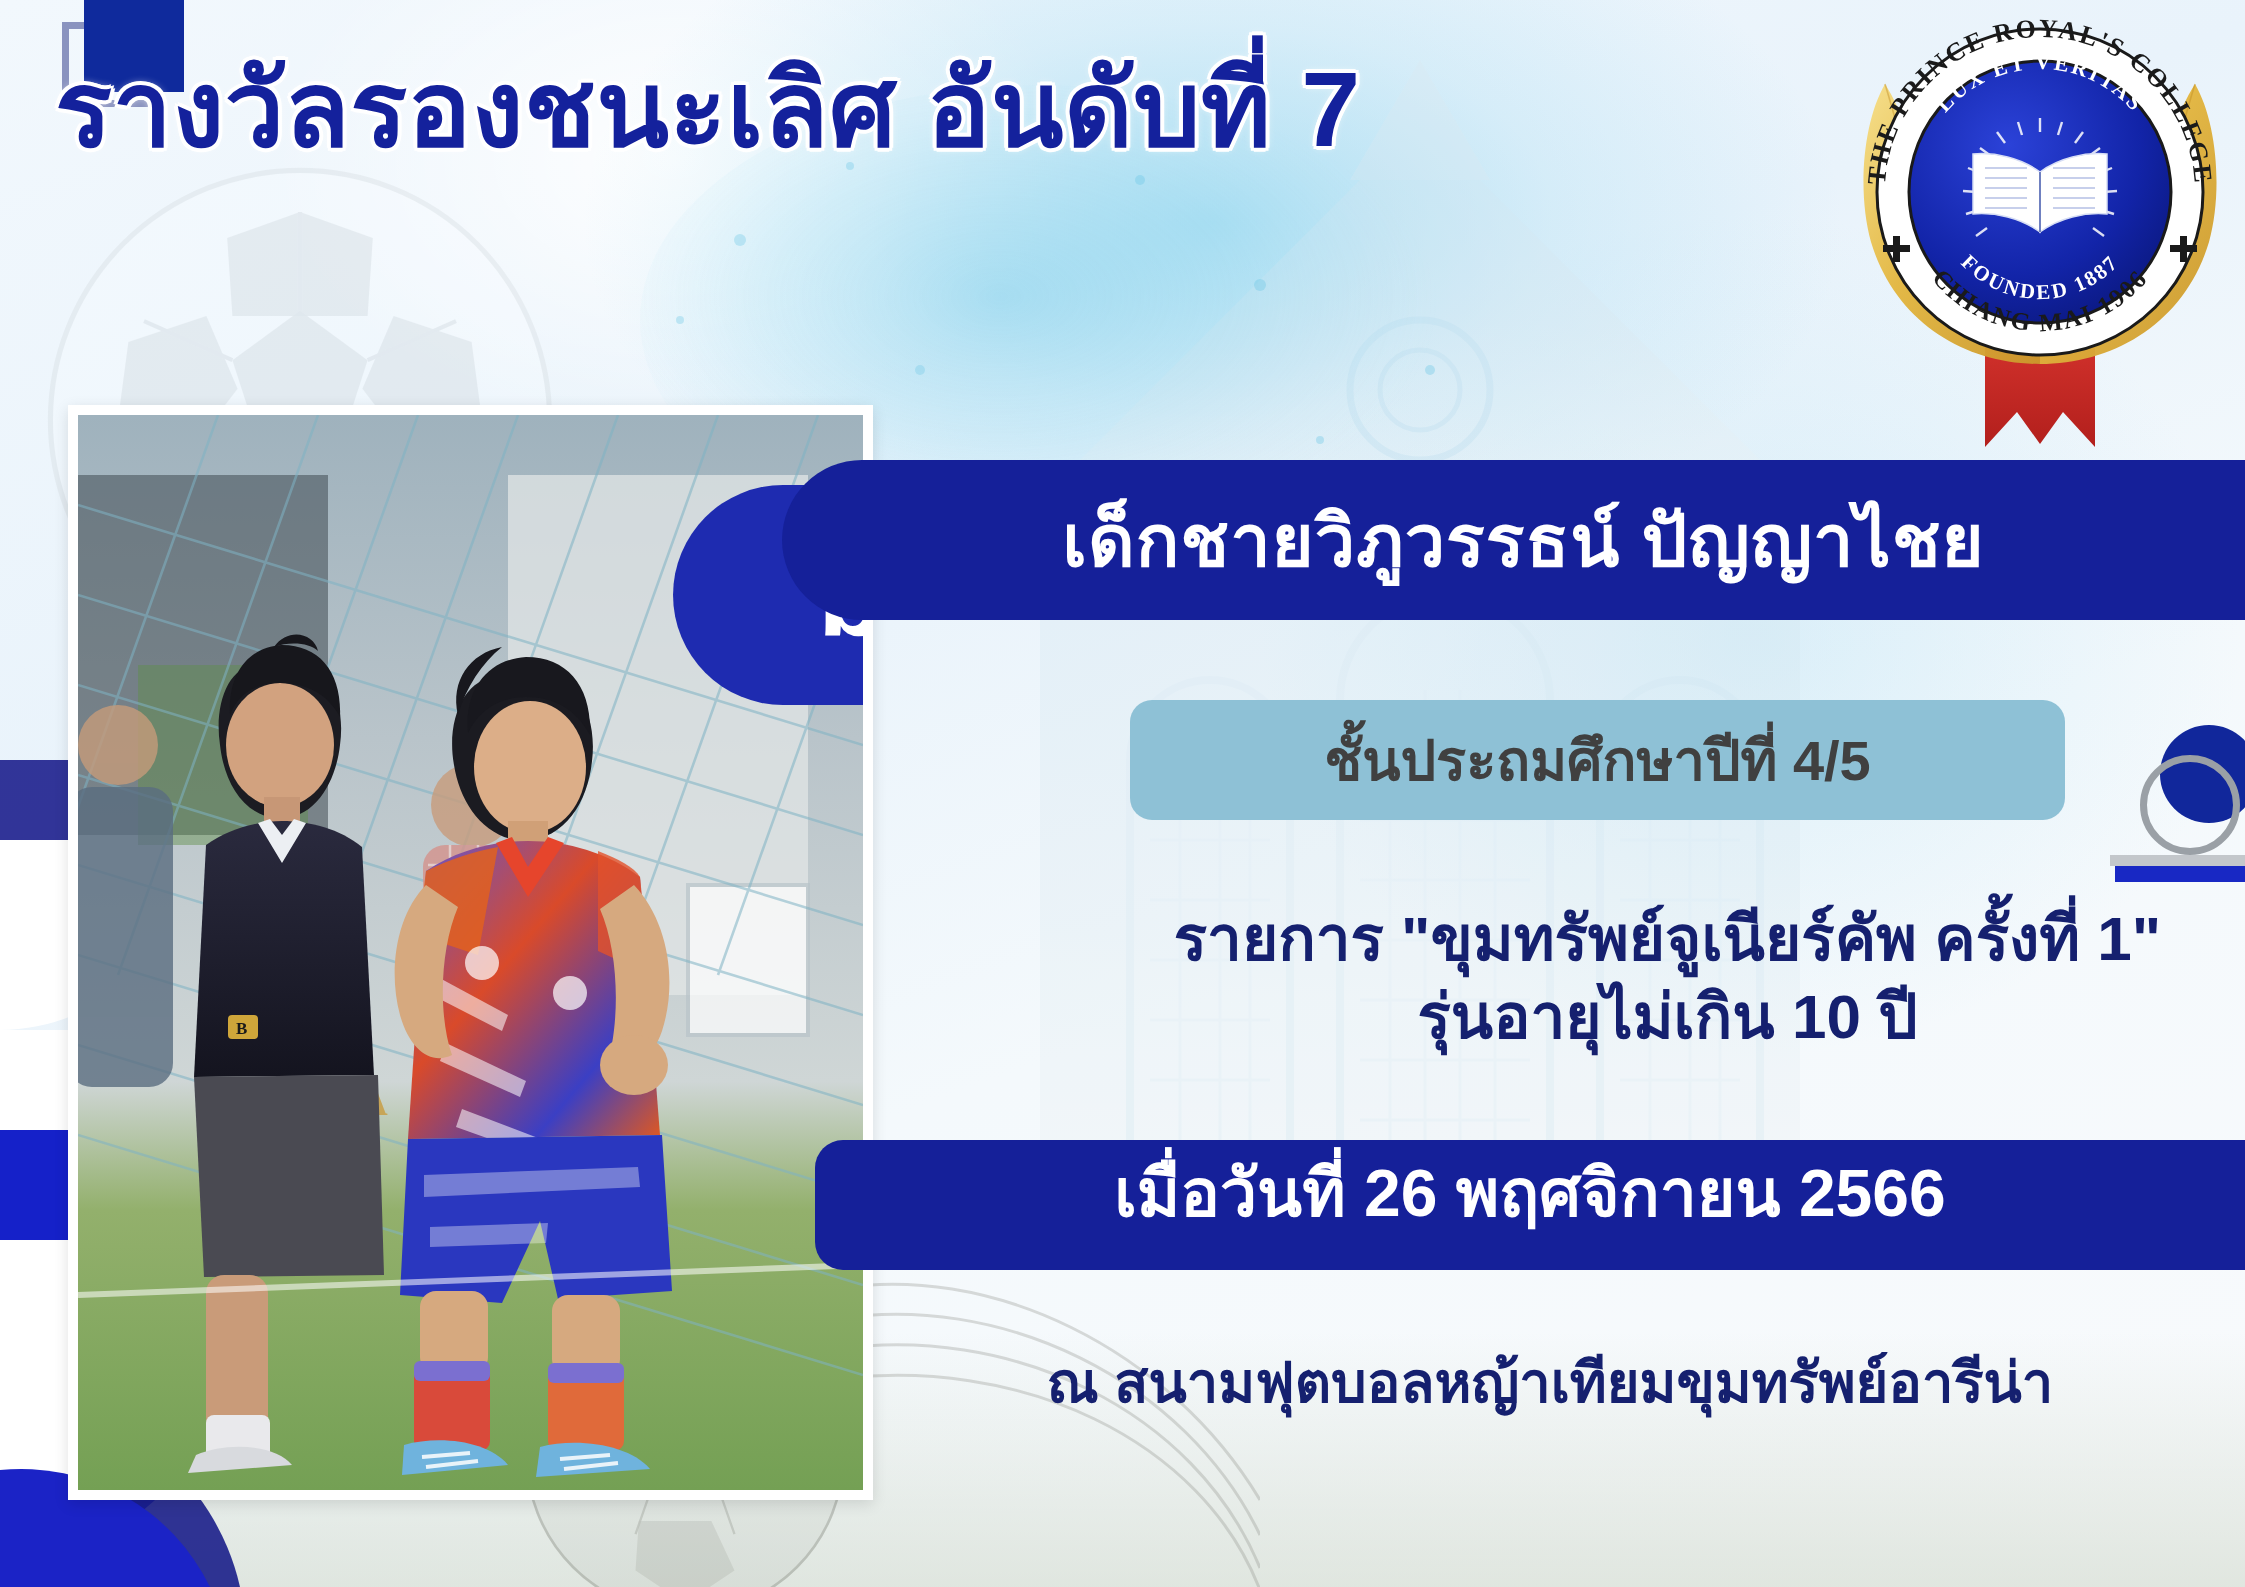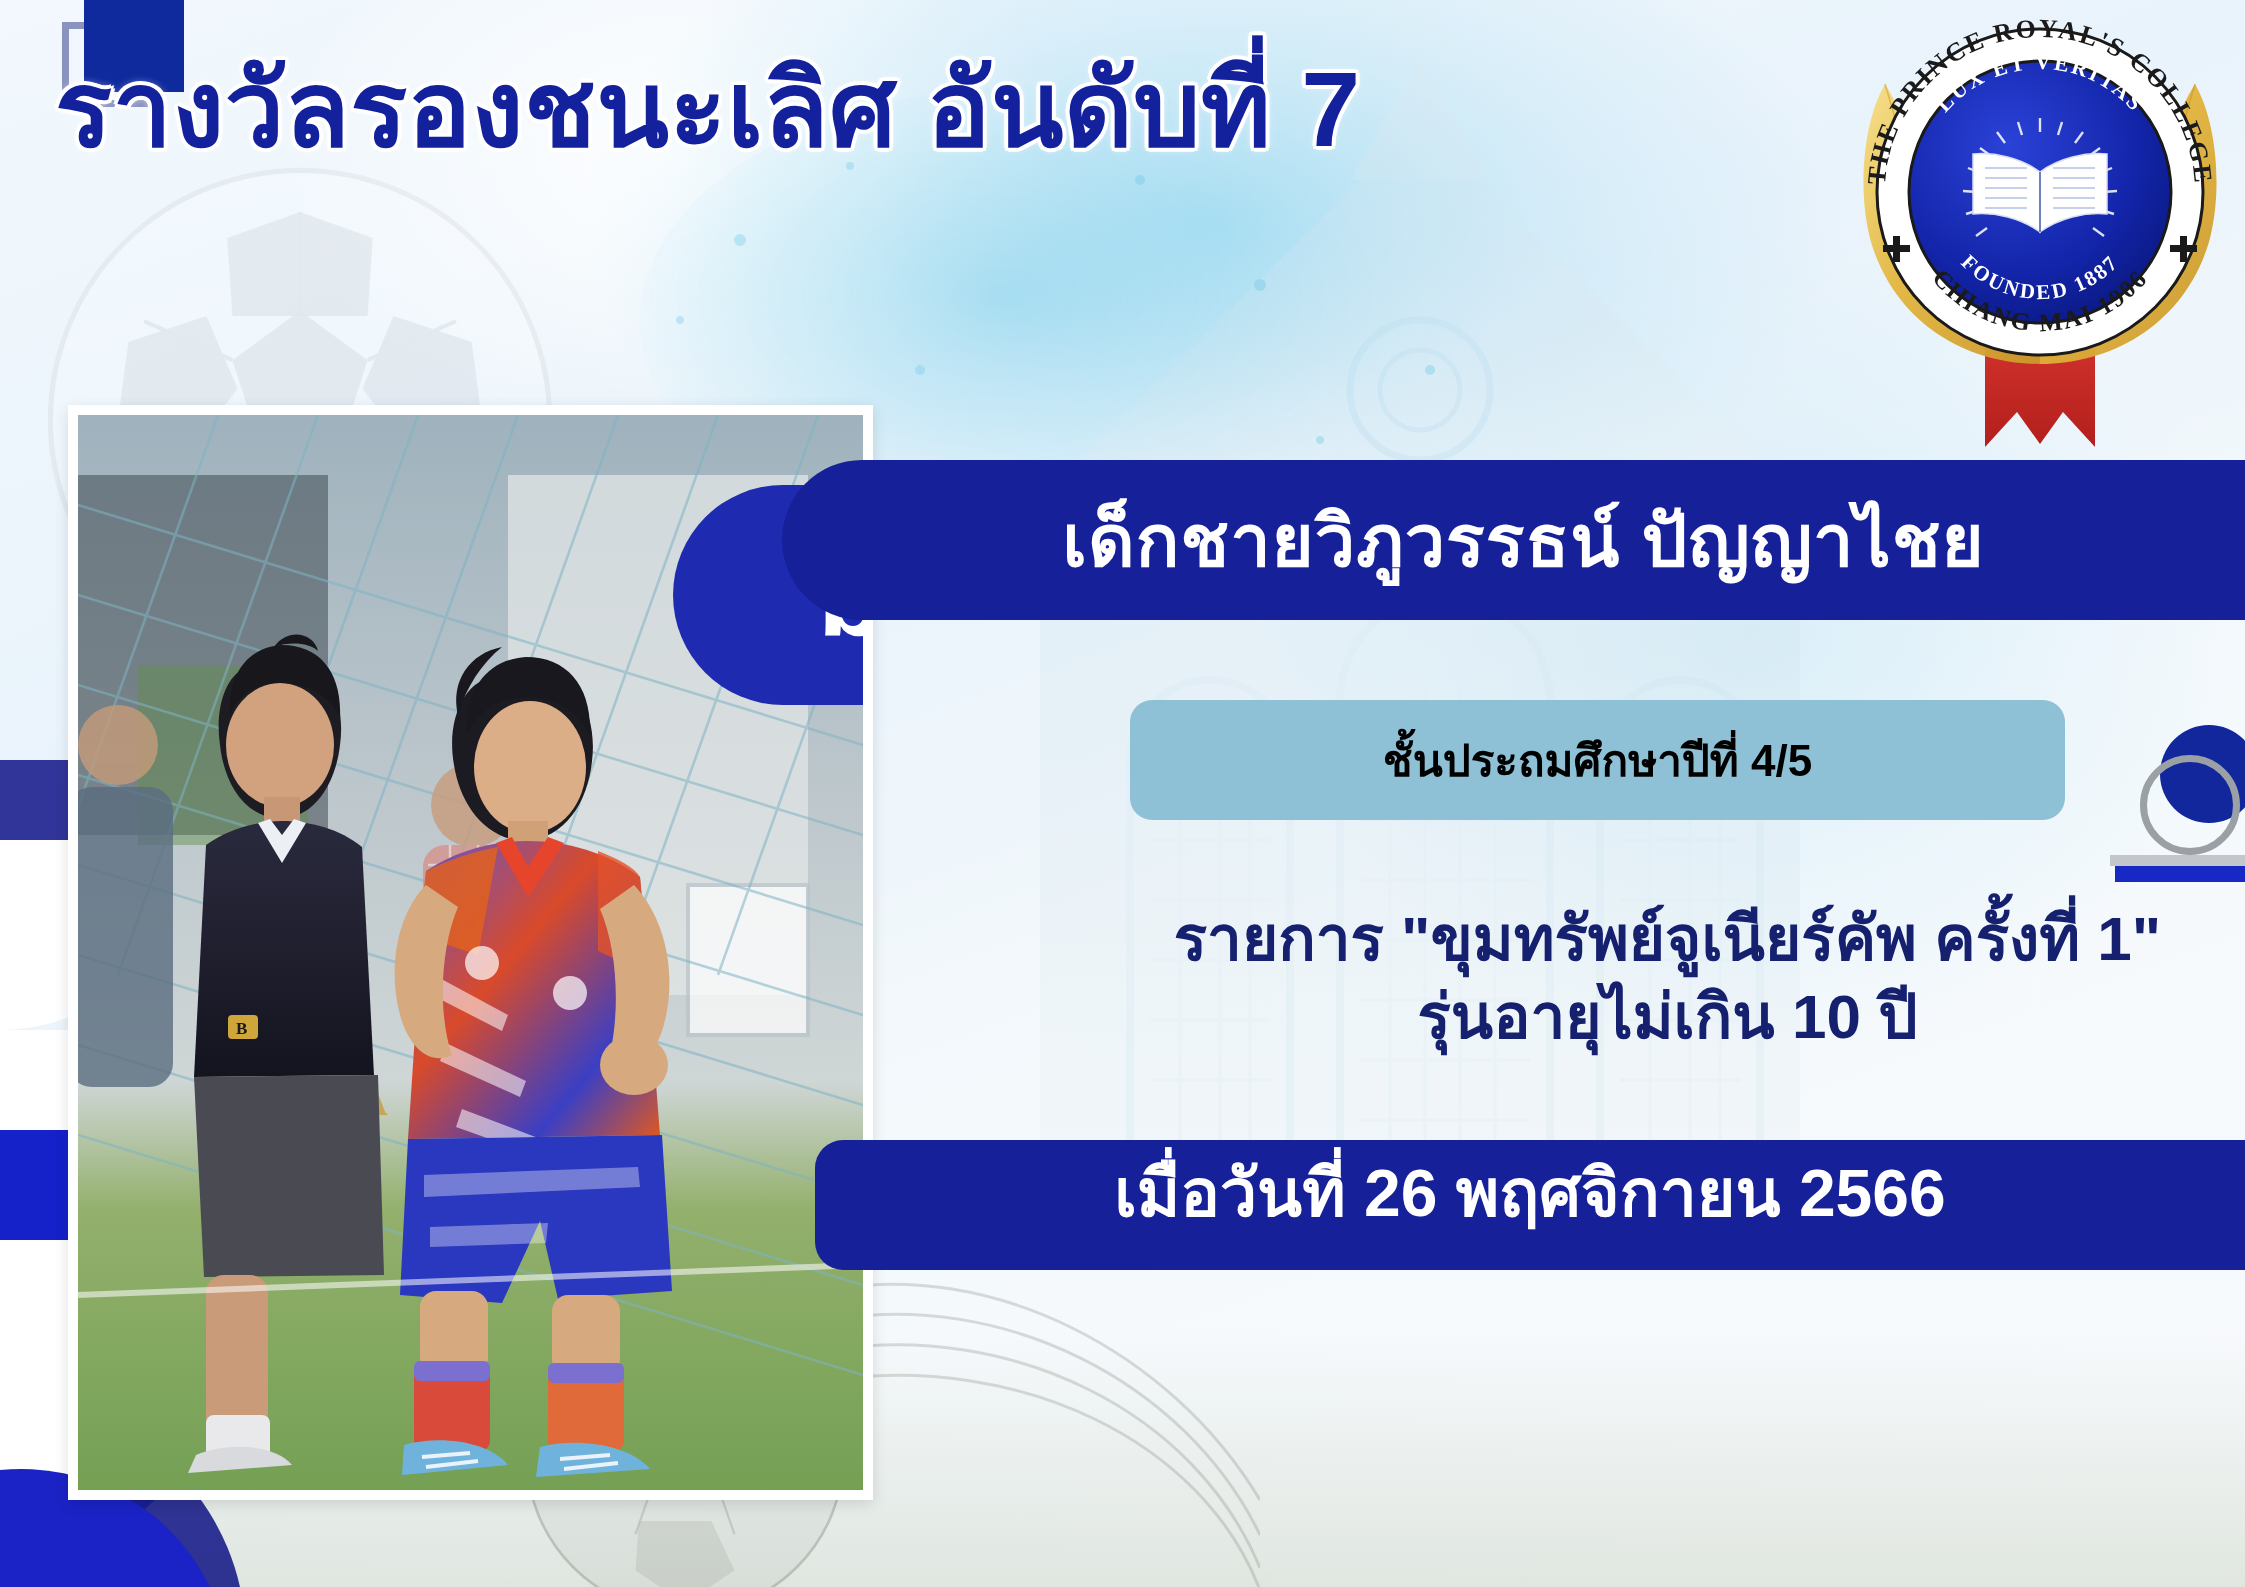--- a/index.html
+++ b/index.html
@@ -118,21 +118,21 @@
     white-space:nowrap; padding-left:20px;
   }
 
   
   .grade-pill{
     position:absolute; left:1130px; top:700px; width:935px; height:120px;
     background:#8ec1d6; border-radius:22px;
     display:flex; align-items:center; justify-content:center;
   }
   .grade-pill span{
-    color:#000000; font-size:44px; font-weight:700; white-space:nowrap;
+    color:#404040; font-size:56px; font-weight:700; white-space:nowrap;
   }
 
   
   .event{
     position:absolute; left:1090px; top:900px; width:1155px; text-align:center;
     color:#15206f; font-weight:700;
   }
   .event .l1{ font-size:62px; line-height:1.25; white-space:nowrap; }
   .event .l2{ font-size:62px; line-height:1.25; white-space:nowrap;text-align:center; }
 
@@ -519,15 +519,16 @@
   <div class="event">
     <div class="l1">รายการ  "ขุมทรัพย์จูเนียร์คัพ ครั้งที่ 1"</div>
     <div class="l2">รุ่นอายุไม่เกิน 10 ปี</div>
   </div>
 
   <div class="date-banner">
     <span>เมื่อวันที่  26  พฤศจิกายน  2566</span>
   </div>
 
   <div class="venue">
+    <div class="v1">ณ สนามฟุตบอลหญ้าเทียมขุมทรัพย์อารีน่า</div>
   </div>
 
 </div>
 
 </body></html>

